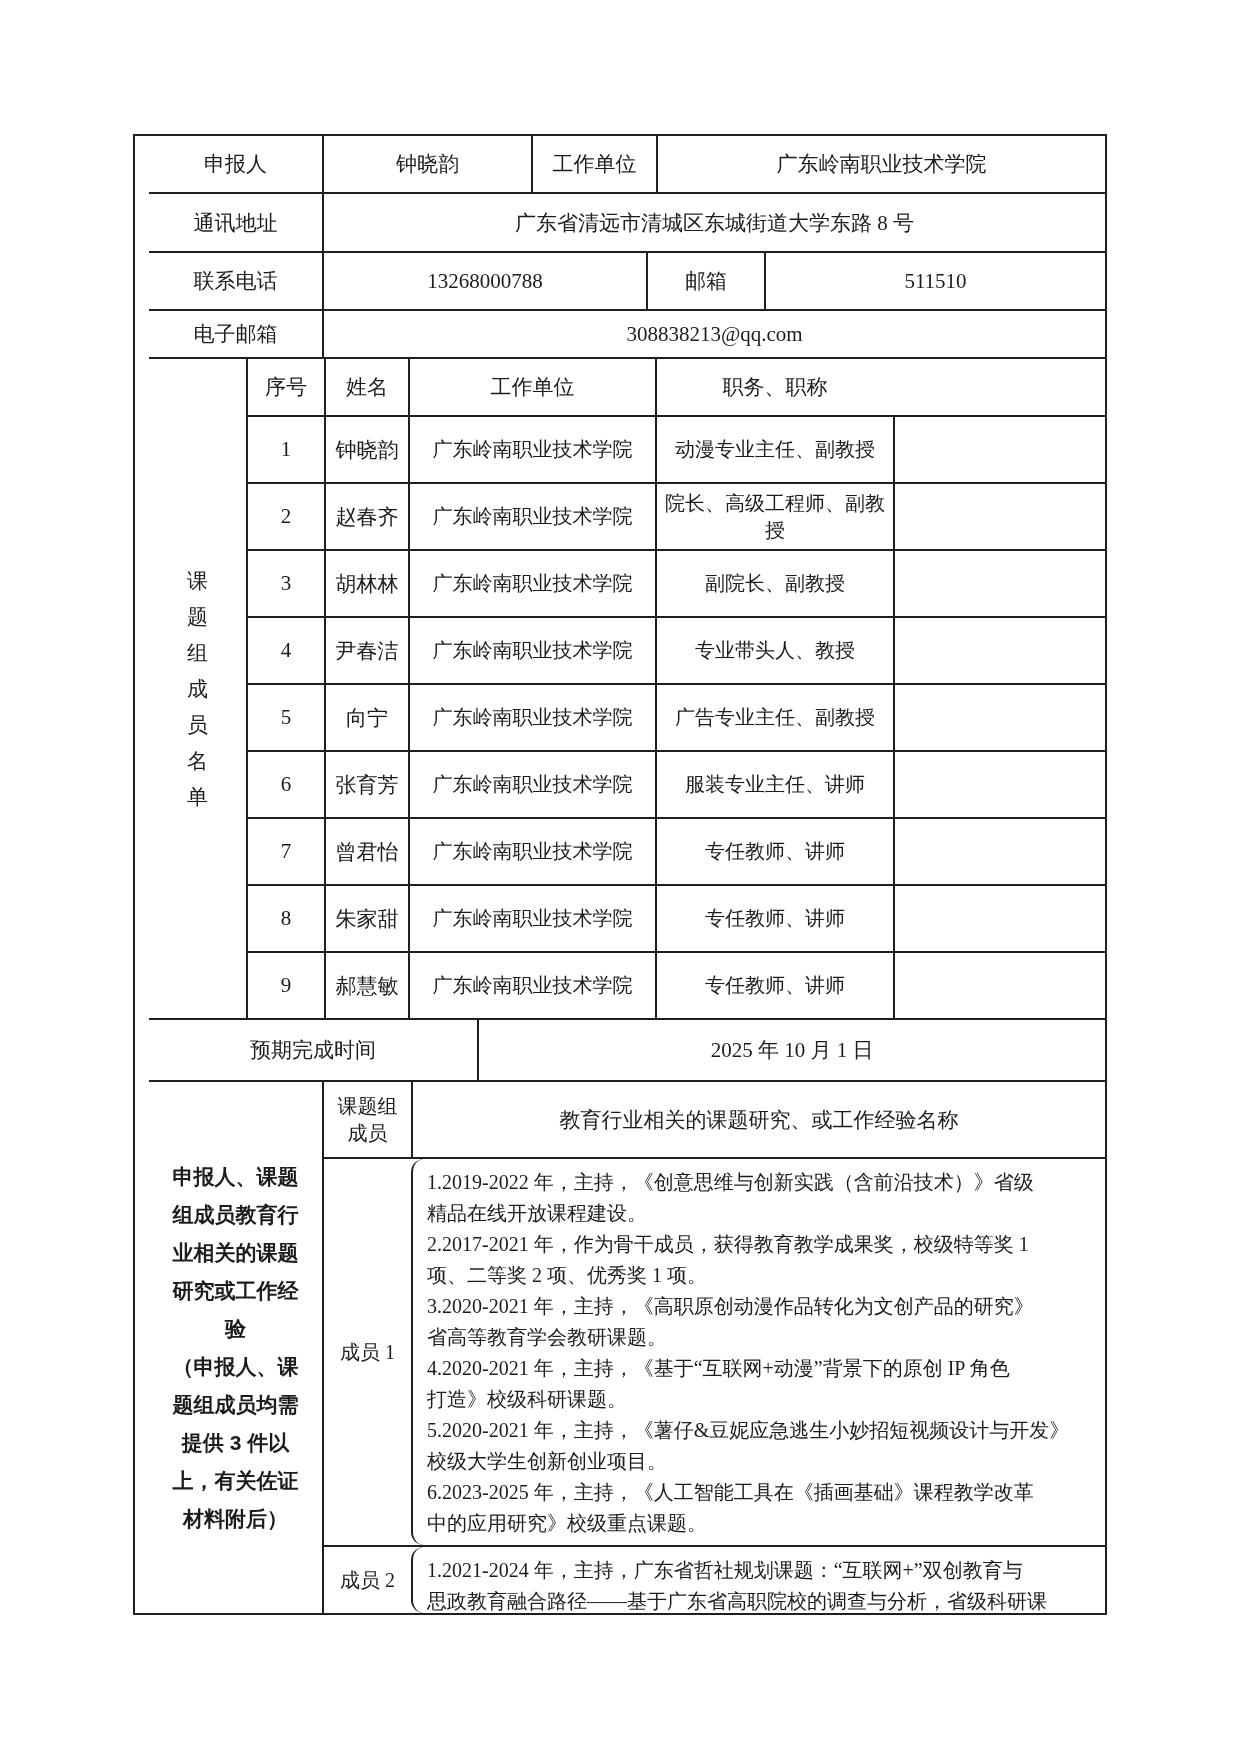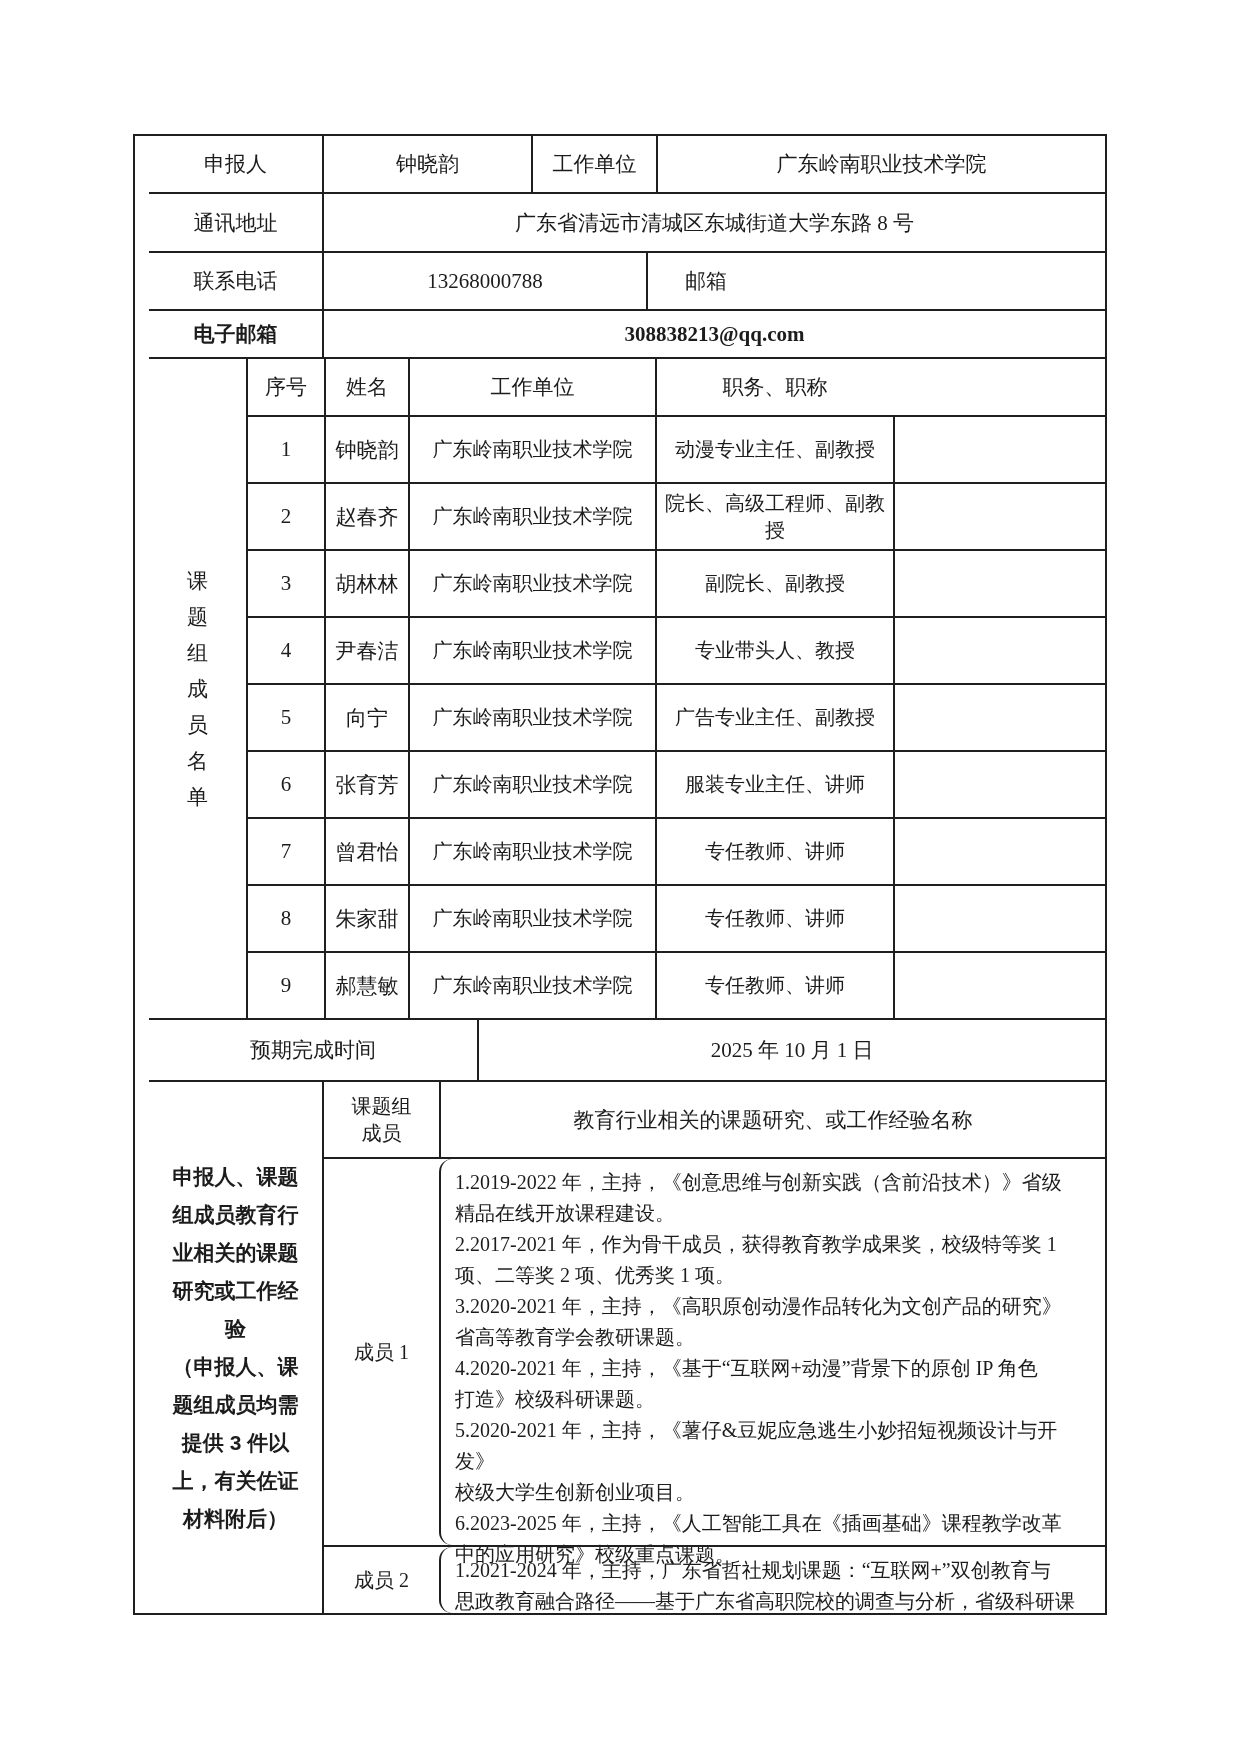--- a/index.html
+++ b/index.html
@@ -19,25 +19,25 @@
     box-sizing:border-box;display:flex;align-items:center;justify-content:center;
     text-align:center;padding:2px 6px;font-size:21px;flex:0 0 auto;
   }
   .c:not(:first-child){border-left:2px solid #1f1f1f;}
   .grow{flex:1 1 auto;min-width:0;}
   .vstack{flex:1 1 auto;min-width:0;display:flex;flex-direction:column;border-left:2px solid #1f1f1f;}
   .vstack .srow{display:flex;}
   .vstack .srow:not(:first-child){border-top:2px solid #1f1f1f;}
   .vstack .srow .c:first-child{border-left:none;}
   
-  .h56{height:56px;} .h57{height:57px;justify-content:space-between;} .h46{height:46px;font-weight:bold;}
+  .h56{height:56px;} .h57{height:57px;justify-content:space-between;} .h46{height:46px;}
   .h65{height:65px;} .h60{height:60px;} .h75{height:75px;}
   .h386{height:386px;} .h66{height:66px;overflow:hidden;}
   
-  .w76{width:76px;} .w97{width:97px;} .w99{width:84px;} .w100{width:115px;}
+  .w76{width:76px;} .w97{width:97px;} .w99{width:84px;} .w100{width:87px;}
   .w118{width:118px;} .w125{width:125px;} .w173{width:173px;}
   .w209{width:209px;} .w247{width:247px;} .w272{width:328px;} .w287{width:238px;}
   .w324{width:324px;}
   .pre{white-space:pre-line;}
   .vlabel{white-space:pre-line;line-height:36px;font-size:21px;}
   .sidebold{
     font-weight:bold;white-space:pre-line;line-height:38px;font-size:21px;
     font-family:"Liberation Sans","DejaVu Sans",sans-serif;
   }
   .textcell{
@@ -60,20 +60,21 @@
 
   <div class="row h57">
     <div class="c w173">通讯地址</div>
     <div class="c grow">广东省清远市清城区东城街道大学东路 8 号</div>
   </div>
 
   <div class="row h56">
     <div class="c w173">联系电话</div>
     <div class="c w324">13268000788</div>
     <div class="c w118">邮箱</div>
+    <div class="c grow">511510</div>
   </div>
 
   <div class="row h46">
     <div class="c w173">电子邮箱</div>
     <div class="c grow">308838213@qq.com</div>
   </div>
 
   <div class="row">
     <div class="c w97 vlabel">课
 题

